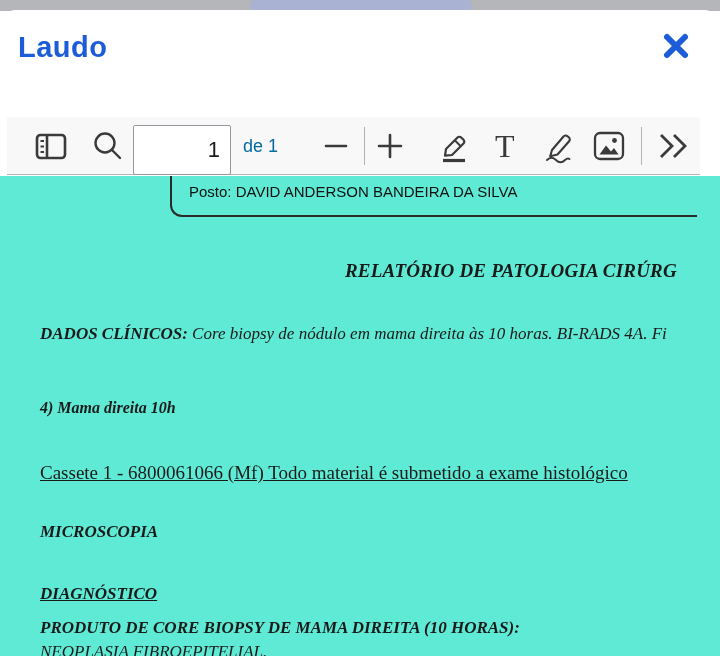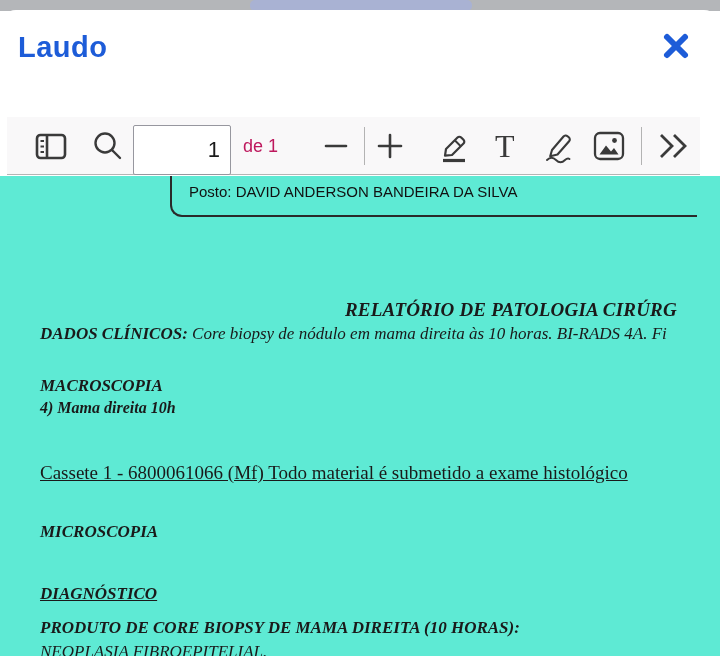--- a/index.html
+++ b/index.html
@@ -25,38 +25,38 @@
              background:#f9f8f9; border-bottom:1px solid #b5b5b5; }
   .tb-btn { position:absolute; top:0; height:58px; display:flex; align-items:center;
             justify-content:center; cursor:pointer; }
   .tb-divider { position:absolute; top:10px; width:1px; height:38px; background:#b3b3b3; }
 
   .page-input { position:absolute; left:126px; top:8px; width:98px; height:50px;
                 border:1px solid #97979f; border-radius:2px; background:#fff;
                 font-size:22px; color:#1a1a1a; text-align:right; padding-right:10px;
                 font-family:"Liberation Sans", sans-serif; }
   .page-count { position:absolute; left:236px; top:0; height:58px; display:flex; align-items:center;
-                font-size:18px; color:#be185d; }
+                font-size:18px; color:#0369a1; }
 
   
   .doc { position:absolute; left:0; top:166px; width:720px; height:572px; background:#5eead4;
          color:#1a1a1a; }
 
   .posto-box { position:absolute; left:170px; top:0px; width:527px; height:41px;
                border-left:2px solid #2a2a2a; border-bottom:2px solid #2a2a2a;
                border-radius:0 0 0 12px; }
   .posto-text { position:absolute; left:17px; top:7px; font-size:15px; color:#111;
                 white-space:nowrap; }
 
   .serif { font-family:"Liberation Serif", serif; }
   .doc-line { position:absolute; white-space:nowrap; font-size:17px; }
   .bold-ital { font-weight:bold; font-style:italic; }
   .ital { font-style:italic; }
 
-  .doc-title { left:345px; top:84px; font-size:19px; letter-spacing:0.2px;margin-top:39px; }
+  .doc-title { left:345px; top:84px; font-size:19px; letter-spacing:0.2px; }
   .l-dados   { left:40px;  top:148px; }
   .l-macro   { left:40px;  top:200px; }
   .l-macro2  { left:40px;  top:223px; font-size:16px; }
   .l-mat1    { left:40px;  top:247px; }
   .l-mat2    { left:40px;  top:271px; }
   .l-cass    { left:40px;  top:286px; font-size:19px;text-decoration:underline; }
   .l-micro   { left:40px;  top:346px; }
   .l-cortes  { left:40px;  top:371px; }
   .l-diag    { left:40px;  top:408px;text-decoration:underline; }
   .l-prod    { left:40px;  top:442px; }
@@ -183,21 +183,20 @@
   <div class="doc">
 
     <div class="posto-box">
       <div class="posto-text">Posto: DAVID ANDERSON BANDEIRA DA SILVA</div>
     </div>
 
     <div class="doc-line serif bold-ital doc-title">RELATÓRIO DE PATOLOGIA CIRÚRG</div>
 
     <div class="doc-line serif l-dados"><span class="bold-ital">DADOS CLÍNICOS:</span><span class="ital"> Core biopsy de nódulo em mama direita às 10 horas. BI-RADS 4A. Fi</span></div>
 
-    <div class="doc-line serif bold-ital l-macro">MACROSCOPIA</div>
     <div class="doc-line serif bold-ital l-macro2">4) Mama direita 10h</div>
     <div class="doc-line serif l-cass">Cassete 1 - 6800061066 (Mf) Todo material é submetido a exame histológico</div>
 
     <div class="doc-line serif bold-ital l-micro">MICROSCOPIA</div>
 
     <div class="doc-line serif bold-ital l-diag">DIAGNÓSTICO</div>
     <div class="doc-line serif bold-ital l-prod">PRODUTO DE CORE BIOPSY DE MAMA DIREITA (10 HORAS):</div>
     <div class="doc-line serif ital l-neo">NEOPLASIA FIBROEPITELIAL.</div>
 
   </div>

